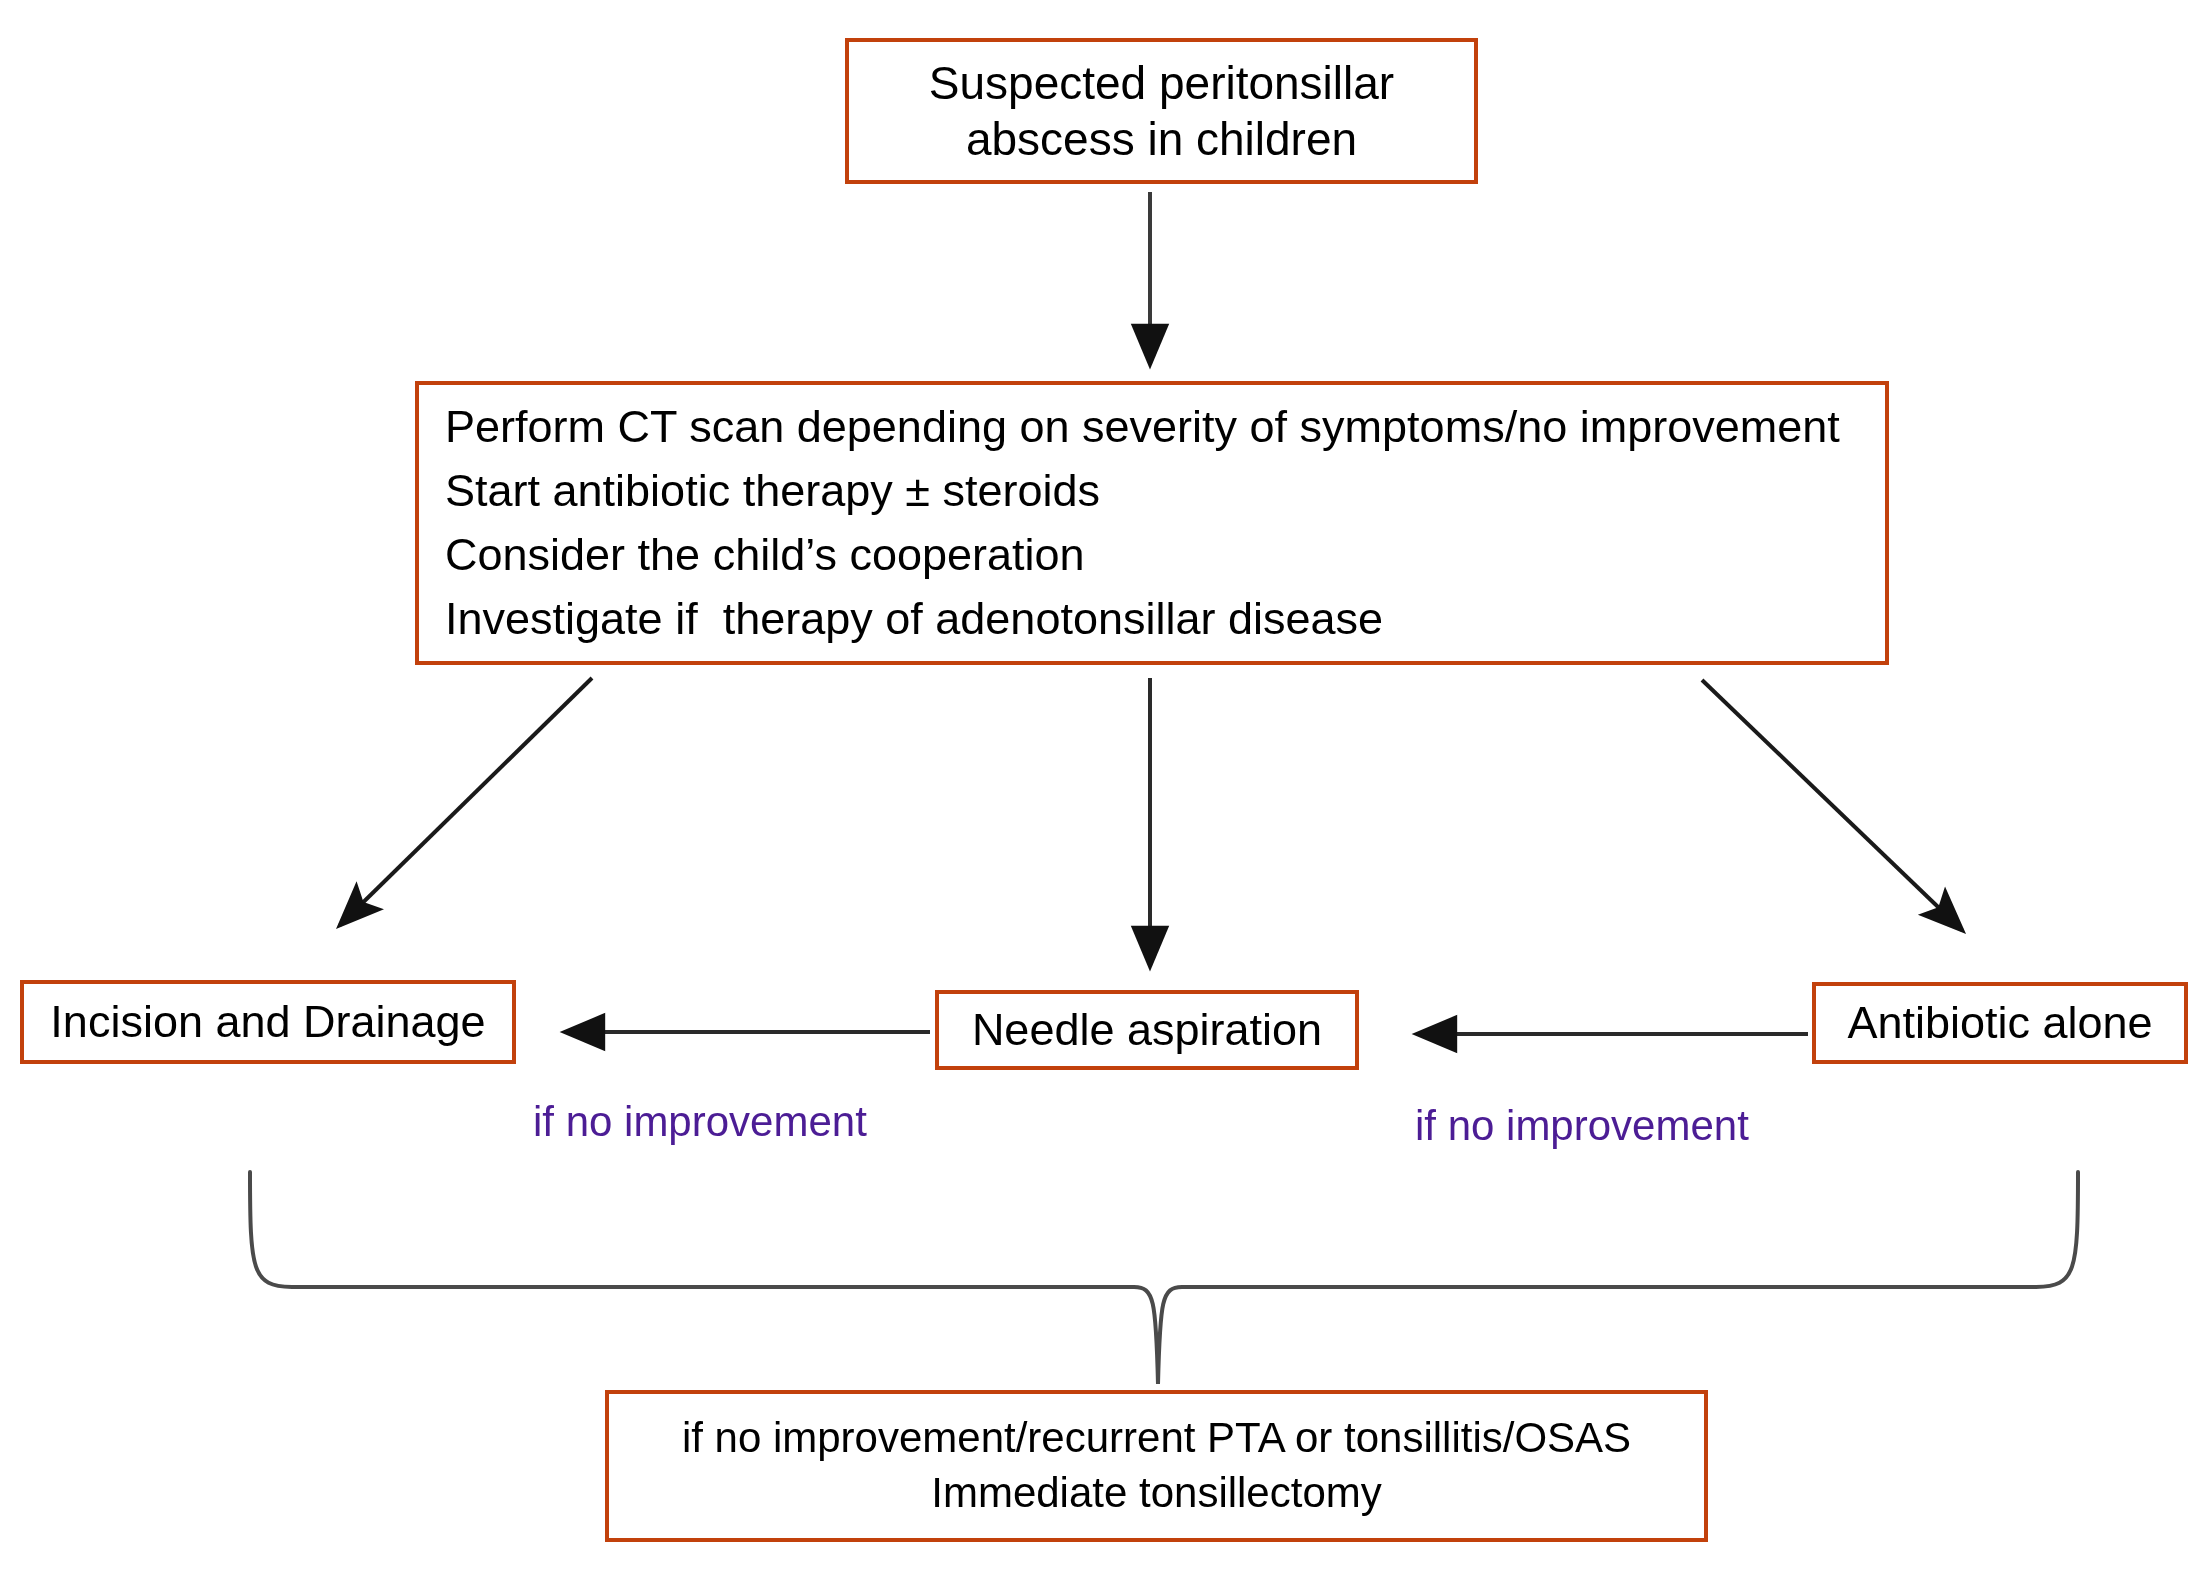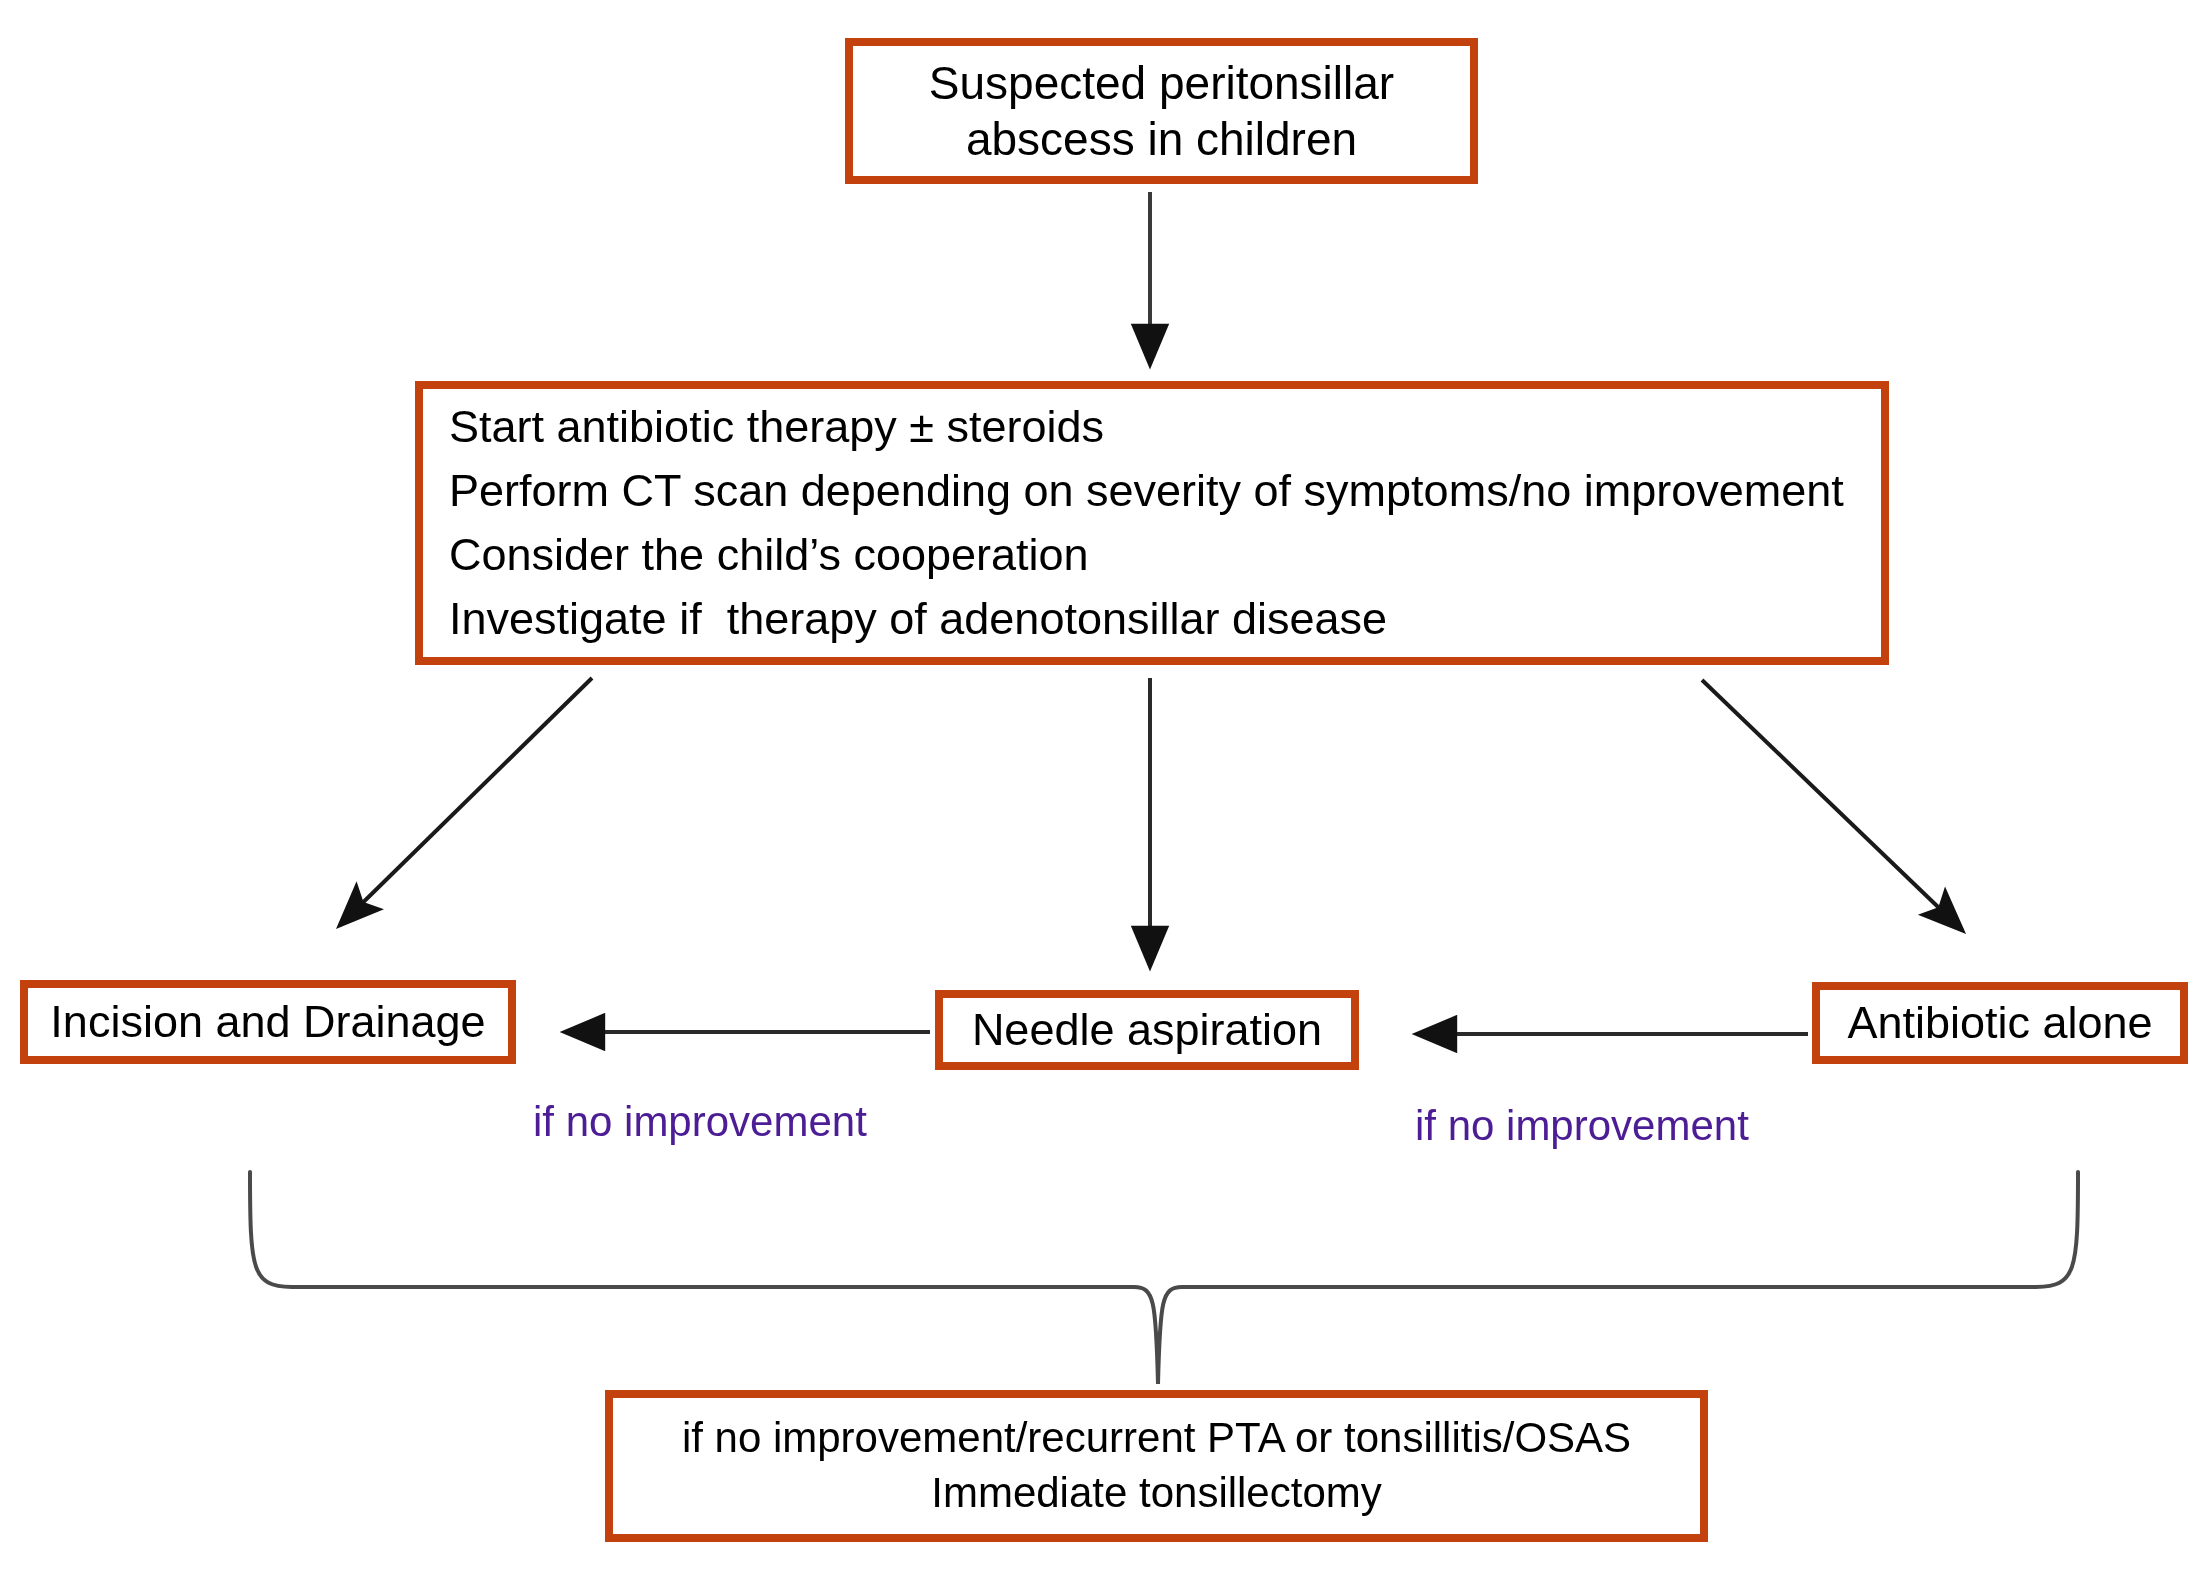--- a/index.html
+++ b/index.html
@@ -24,21 +24,21 @@
     left: 0;
     top: 0;
     width: 2207px;
     height: 1571px;
     pointer-events: none;
   }
   .node {
     position: absolute;
     box-sizing: border-box;
     background: #ffffff;
-    border: 8px solid #c2410c;
+    border: 4px solid #c2410c;
     display: flex;
     flex-direction: column;
     justify-content: center;
     z-index: 2;
   }
   .node .line {
     white-space: pre;
     line-height: 1.30;
   }
   
@@ -165,22 +165,22 @@
                C 2076,1286 2078,1272 2078,1172" fill="none" stroke="#4a4a4a" stroke-width="4" stroke-linecap="round"></path>
     </g>
   </svg>
 
   <div class="node" id="node-suspected">
     <div class="line">Suspected peritonsillar</div>
     <div class="line">abscess in children</div>
   </div>
 
   <div class="node" id="node-management">
+    <div class="line">Perform CT scan depending on severity of symptoms/no improvement</div>
     <div class="line">Start antibiotic therapy ± steroids</div>
-    <div class="line">Perform CT scan depending on severity of symptoms/no improvement</div>
     <div class="line">Consider the child’s cooperation</div>
     <div class="line">Investigate if  therapy of adenotonsillar disease</div>
   </div>
 
   <div class="node" id="node-incision">
     <div class="line">Incision and Drainage</div>
   </div>
 
   <div class="node" id="node-needle">
     <div class="line">Needle aspiration</div>

